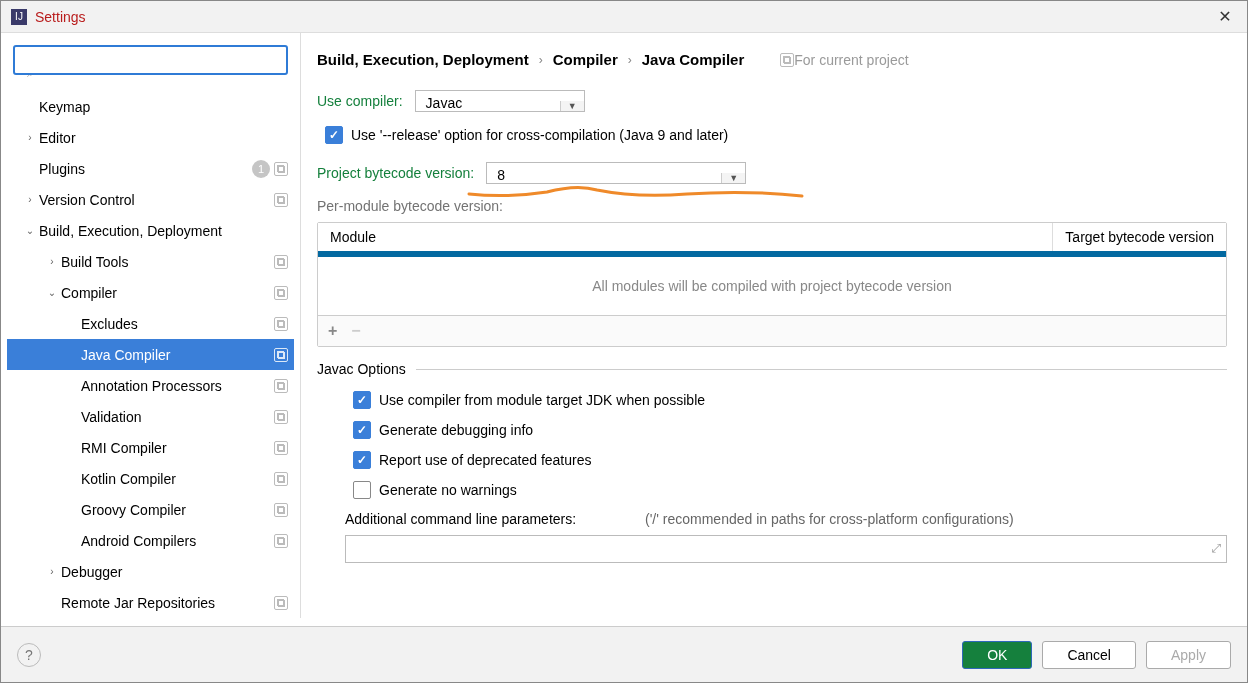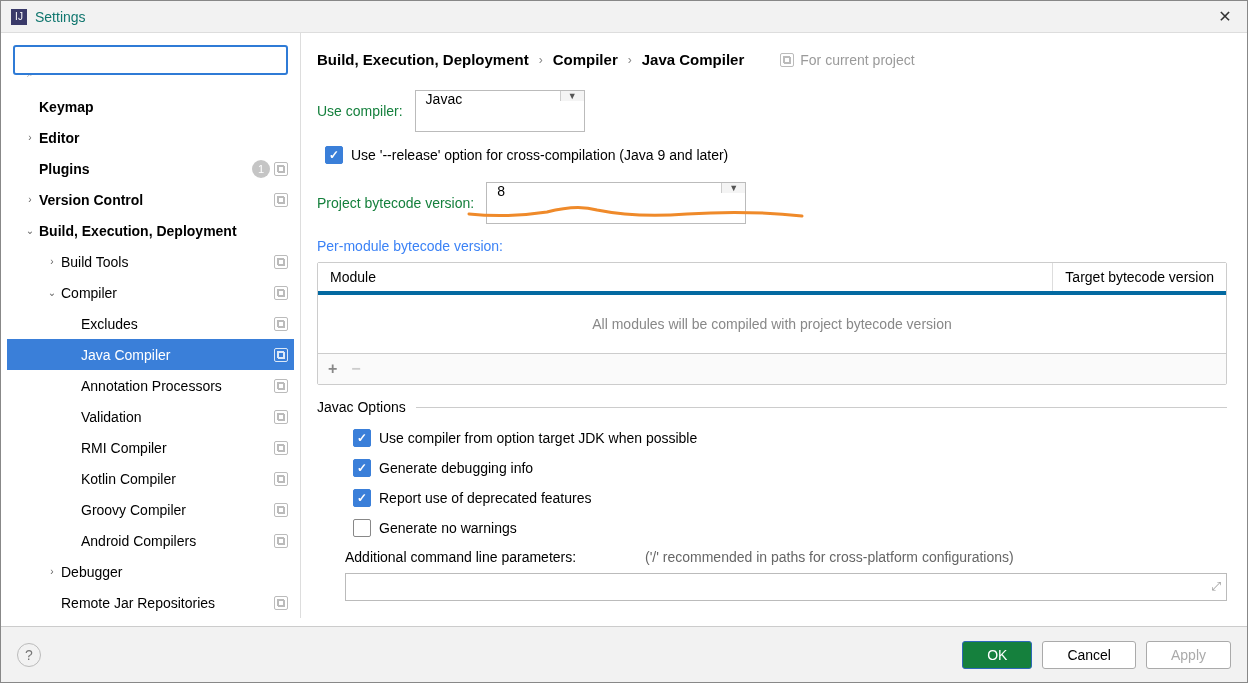--- a/index.html
+++ b/index.html
@@ -1,59 +1,59 @@
 <!DOCTYPE html>
 <html><head>
 <meta charset="utf-8">
 <style>
 *{box-sizing:border-box;margin:0;padding:0;font-family:"Segoe UI",Arial,sans-serif;font-size:14px}
 body{background:#fff;width:1248px;height:683px;overflow:hidden;border:1px solid #888;position:relative}
 .titlebar{height:32px;display:flex;align-items:center;background:#f2f2f2;border-bottom:1px solid #ddd;padding:0 10px}
 .titlebar .app-icon{width:16px;height:16px;background:#3a3a6a;margin-right:8px;display:flex;align-items:center;justify-content:center;color:#fff;font-size:10px;font-weight:normal}
-.titlebar .title{flex:1;color:#0f766e}
+.titlebar .title{flex:1;color:#b91c1c}
 .titlebar .close{width:24px;text-align:center;cursor:pointer;font-size:16px;color:#333}
 .body{display:flex;height:585px}
 .sidebar{width:300px;border-right:1px solid #ddd;padding:12px 6px 0 6px;display:flex;flex-direction:column}
 .search-wrap{padding:0 6px 10px 6px}
 .search{width:100%;height:30px;border:2px solid #2f7bd6;border-radius:3px;padding:0 8px 0 26px;background:#fff;position:relative}
 .search-icon{position:absolute;left:20px;top:20px;color:#999;font-size:13px;pointer-events:none}
 .tree{flex:1;overflow-y:auto;padding-top:6px}
 .tree-item{display:flex;align-items:center;height:31px;padding-right:6px;cursor:pointer;color:#000}
 .tree-item .chev{width:18px;text-align:center;color:#666;font-size:10px}
 .tree-item .lbl{flex:1;white-space:nowrap}
 .tree-item .badges{display:flex;gap:4px;align-items:center}
-.tree-item.bold .lbl{font-weight:700}
+.tree-item.bold .lbl{font-weight:400}
 .tree-item.l0{padding-left:14px}
 .tree-item.l1{padding-left:36px}
 .tree-item.l2{padding-left:56px}
 .tree-item.selected{background:#3a7fd9;color:#fff}
 .tree-item.selected .chev{color:#fff}
 .count-badge{background:#c5c5c5;color:#fff;border-radius:9px;min-width:18px;height:18px;font-size:11px;display:flex;align-items:center;justify-content:center;padding:0 5px}
 .proj-badge{width:14px;height:14px;border:1px solid #bbb;border-radius:2px;position:relative}
 .proj-badge::before{content:"";position:absolute;left:2px;top:2px;width:5px;height:5px;border:1px solid #bbb}
 .proj-badge::after{content:"";position:absolute;right:2px;bottom:2px;width:5px;height:5px;border:1px solid #bbb}
 .tree-item.selected .proj-badge{border-color:#dce8f7}
 .tree-item.selected .proj-badge::before,.tree-item.selected .proj-badge::after{border-color:#dce8f7}
 .main{flex:1;padding:18px 20px 0 16px;overflow-y:auto;position:relative}
 .breadcrumb{display:flex;align-items:center;gap:10px;margin-bottom:22px}
 .breadcrumb .seg{font-weight:700;color:#000;font-size:15px}
 .breadcrumb .sep{color:#888;font-size:12px}
-.breadcrumb .for-proj{color:#9a9a9a;font-size:14px;margin-left:26px;display:flex;align-items:center;gap:6px}
+.breadcrumb .for-proj{color:#9a9a9a;font-size:14px;margin-left:26px;display:flex;align-items:center;gap:0}
 .row{display:flex;align-items:center;margin-bottom:14px}
 .row .lbl{color:#15803d;margin-right:12px}
-.select{border:1px solid #bbb;height:42px;display:flex;align-items:flex-start;background:#fff}
+.select{border:1px solid #bbb;height:22px;display:flex;align-items:flex-end;background:#fff}
 .select .val{flex:1;padding:0 10px}
 .select .arr{width:24px;border-left:1px solid #ccc;display:flex;align-items:center;justify-content:center;color:#555;font-size:9px;background:#f4f4f4}
 .chk-row{display:flex;align-items:center;margin-bottom:12px;padding-left:8px}
 .chk{width:18px;height:18px;border:1px solid #888;border-radius:2px;margin-right:8px;display:flex;align-items:center;justify-content:center;background:#fff}
 .chk.checked{background:#3a7fd9;border-color:#3a7fd9;color:#fff;font-size:12px;font-weight:bold}
 .chk.checked::after{content:"✓"}
-.section-lbl{color:#3b82f6;margin-bottom:8px}
+.section-lbl{color:#737373;margin-bottom:8px}
 .table{border:1px solid #ccc;border-radius:2px;margin-bottom:8px}
-.table-head{display:flex;border-bottom:4px solid #0369a1;background:#fff}
+.table-head{display:flex;border-bottom:6px solid #0369a1;background:#fff}
 .table-head .col{padding:6px 12px}
 .table-head .col:first-child{flex:1;border-right:1px solid #ddd}
 .table-body{height:58px;display:flex;align-items:center;justify-content:center;color:#888}
 .table-foot{border-top:1px solid #ccc;padding:6px 10px;display:flex;gap:14px;color:#888;background:#fafafa}
 .table-foot span{cursor:pointer;font-size:16px;font-weight:bold}
 .group-title{display:flex;align-items:center;gap:10px;margin:14px 0 14px 0}
 .group-title .line{flex:1;height:1px;background:#ccc}
 .indent{padding-left:28px}
 .param-row{display:flex;align-items:center;margin-top:8px}
 .param-row .lbl{width:300px}
@@ -251,21 +251,21 @@
     </div>
 
     <div class="group-title">
       <span>Javac Options</span>
       <div class="line"></div>
     </div>
 
     <div class="indent" id="opts">
         <div class="chk-row">
           <span class="chk checked"></span>
-          <span>Use compiler from option target JDK when possible</span>
+          <span>Use compiler from module target JDK when possible</span>
         </div>
         <div class="chk-row">
           <span class="chk checked"></span>
           <span>Generate debugging info</span>
         </div>
         <div class="chk-row">
           <span class="chk checked"></span>
           <span>Report use of deprecated features</span>
         </div>
         <div class="chk-row">

